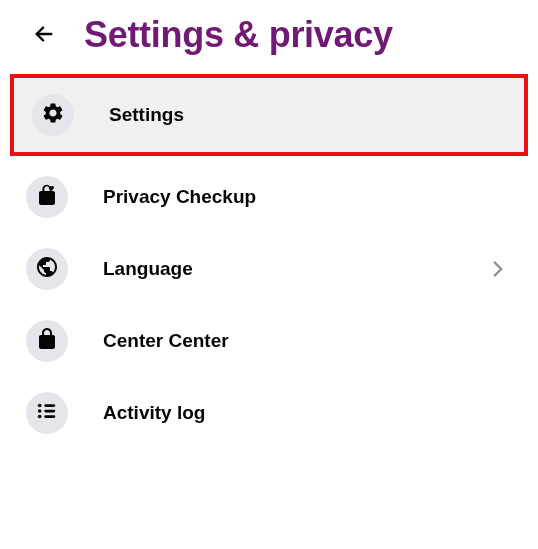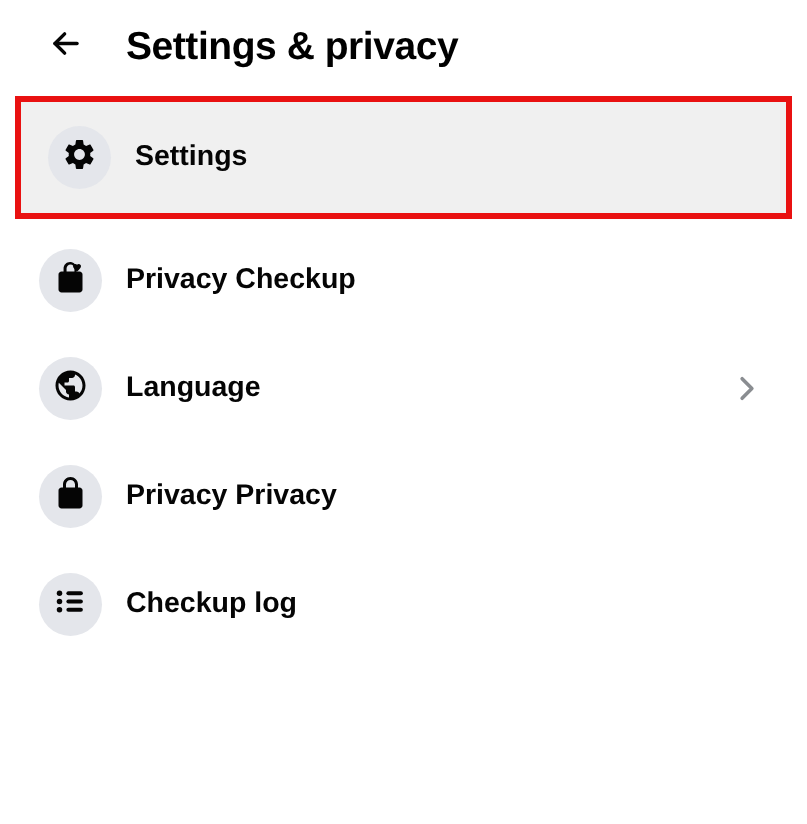--- a/index.html
+++ b/index.html
@@ -24,33 +24,33 @@
       width: 32px;
       height: 32px;
       display: flex;
       align-items: center;
       justify-content: center;
       cursor: pointer;
       background: transparent;
       border: none;
     }
     .title {
-      font-size: 26px;
+      font-size: 36px;
       font-weight: 800;
-      color: #000000;
+      color: #701a75;
       letter-spacing: -0.3px;
     }
     .menu {
       padding: 0 8px;
     }
     .menu-item {
       display: flex;
       align-items: center;
       padding: 12px 18px;
-      gap: 16px;
+      gap: 35px;
       cursor: pointer;
       border-radius: 6px;
       position: relative;
       margin-bottom: 6px;
     }
     .menu-item.highlighted {
       background: #f0f0f0;
       border: 4px solid #e91111;
       border-radius: 0;
       padding: 16px 18px;
@@ -138,33 +138,33 @@
   </div>
 
   <div class="menu-item">
     <div class="icon-circle">
       <span>
         <svg width="24" height="24" viewBox="0 0 24 24" fill="#050505">
           <path d="M18 8h-1V6c0-2.76-2.24-5-5-5S7 3.24 7 6v2H6c-1.1 0-2 .9-2 2v10c0 1.1.9 2 2 2h12c1.1 0 2-.9 2-2V10c0-1.1-.9-2-2-2zM9 6c0-1.66 1.34-3 3-3s3 1.34 3 3v2H9V6z"></path>
         </svg>
       </span>
     </div>
-    <span class="item-label">Privacy Privacy</span>
+    <span class="item-label">Center Center</span>
   </div>
 
   <div class="menu-item">
     <div class="icon-circle">
       <span>
         <svg width="22" height="22" viewBox="0 0 24 24" fill="#050505">
           <circle cx="4" cy="6" r="2"></circle>
           <circle cx="4" cy="12" r="2"></circle>
           <circle cx="4" cy="18" r="2"></circle>
           <rect x="9" y="4.5" width="12" height="3" rx="1.5"></rect>
           <rect x="9" y="10.5" width="12" height="3" rx="1.5"></rect>
           <rect x="9" y="16.5" width="12" height="3" rx="1.5"></rect>
         </svg>
       </span>
     </div>
-    <span class="item-label">Checkup log</span>
+    <span class="item-label">Activity log</span>
   </div>
 
 
 </div>
 
 </body></html>

